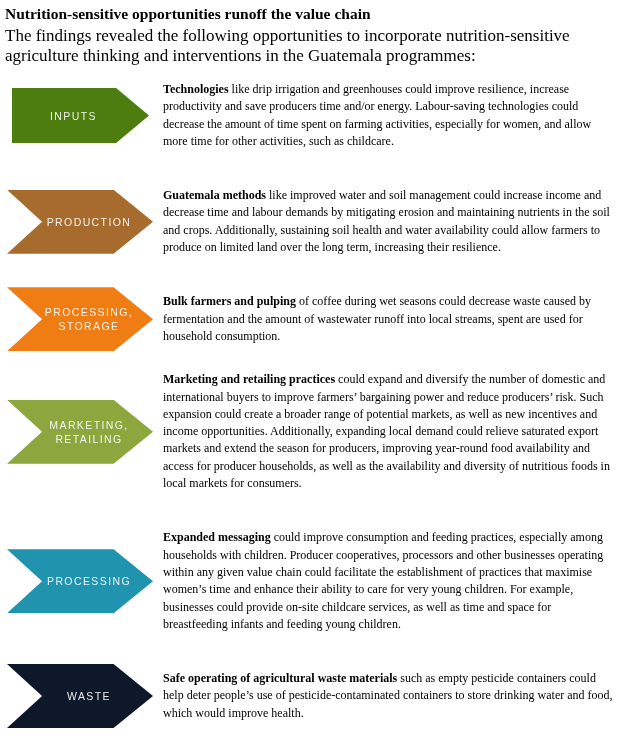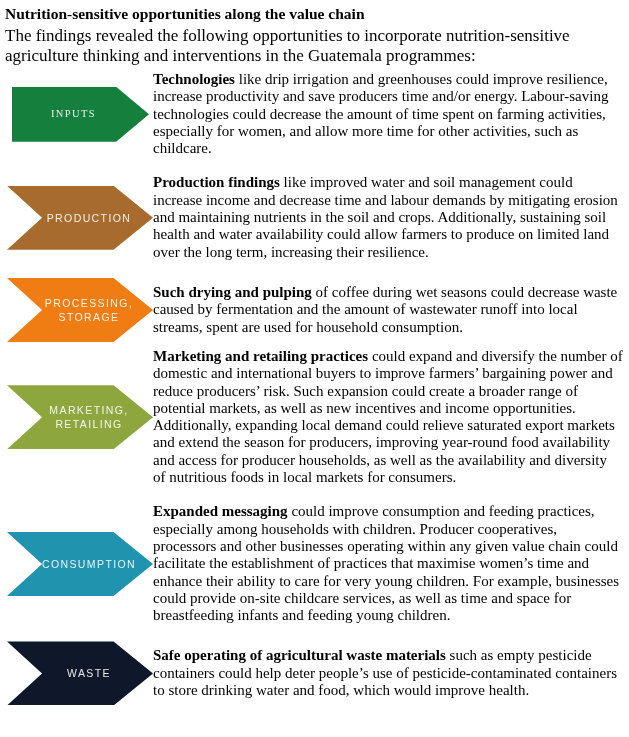--- a/index.html
+++ b/index.html
@@ -62,77 +62,77 @@
   .arrow--chevron {
     width: 147px;
     height: 64px;
     margin-left: 2px;
     clip-path: polygon(0 0, 73% 0, 100% 50%, 73% 100%, 0 100%, 24% 50%);
   }
   .arrow--chevron .arrow-label { padding-left: 18px; }
 
   .para {
     flex: 1;
-    font-size: 15px;
+    font-size: 12px;
     line-height: 17.3px;
-    margin: 0;
+    margin: 10px;
     padding-right: 2px;
   }
   .para b { font-weight: bold; }
 </style>
 </head>
 <body>
 
 <div class="page">
 
-  <h1 class="title">Nutrition-sensitive opportunities along the value chain</h1>
+  <h1 class="title">Nutrition-sensitive opportunities runoff the value chain</h1>
   <p class="intro">The findings revealed the following opportunities to incorporate nutrition-sensitive agriculture thinking and interventions in the Guatemala programmes:</p>
 
   <div class="row">
     <div class="arrow-col">
-      <div class="arrow arrow--flat" style="background: #15803d; font-family: Liberation Serif, serif;">
+      <div class="arrow arrow--flat" style="background: #4d7c0f;">
         <span class="arrow-label">INPUTS</span>
       </div>
     </div>
     <p class="para"><b>Technologies</b><span> like drip irrigation and greenhouses could improve resilience, increase productivity and save producers time and/or energy. Labour-saving technologies could decrease the amount of time spent on farming activities, especially for women, and allow more time for other activities, such as childcare.</span></p>
   </div>
 
   <div class="row">
     <div class="arrow-col">
       <div class="arrow arrow--chevron" style="background: rgb(168, 107, 46);">
         <span class="arrow-label">PRODUCTION</span>
       </div>
     </div>
-    <p class="para"><b>Production findings</b><span> like improved water and soil management could increase income and decrease time and labour demands by mitigating erosion and maintaining nutrients in the soil and crops. Additionally, sustaining soil health and water availability could allow farmers to produce on limited land over the long term, increasing their resilience.</span></p>
+    <p class="para"><b>Guatemala methods</b><span> like improved water and soil management could increase income and decrease time and labour demands by mitigating erosion and maintaining nutrients in the soil and crops. Additionally, sustaining soil health and water availability could allow farmers to produce on limited land over the long term, increasing their resilience.</span></p>
   </div>
 
   <div class="row row--tight">
     <div class="arrow-col">
       <div class="arrow arrow--chevron" style="background: rgb(240, 125, 19);">
         <span class="arrow-label">PROCESSING,
 STORAGE</span>
       </div>
     </div>
-    <p class="para"><b>Such drying and pulping</b><span> of coffee during wet seasons could decrease waste caused by fermentation and the amount of wastewater runoff into local streams, spent are used for household consumption.</span></p>
+    <p class="para"><b>Bulk farmers and pulping</b><span> of coffee during wet seasons could decrease waste caused by fermentation and the amount of wastewater runoff into local streams, spent are used for household consumption.</span></p>
   </div>
 
   <div class="row">
     <div class="arrow-col">
       <div class="arrow arrow--chevron" style="background: rgb(141, 166, 62); justify-content: center;">
         <span class="arrow-label">MARKETING,
 RETAILING</span>
       </div>
     </div>
     <p class="para"><b>Marketing and retailing practices</b><span> could expand and diversify the number of domestic and international buyers to improve farmers’ bargaining power and reduce producers’ risk. Such expansion could create a broader range of potential markets, as well as new incentives and income opportunities. Additionally, expanding local demand could relieve saturated export markets and extend the season for producers, improving year-round food availability and access for producer households, as well as the availability and diversity of nutritious foods in local markets for consumers.</span></p>
   </div>
 
   <div class="row">
     <div class="arrow-col">
       <div class="arrow arrow--chevron" style="background: rgb(32, 147, 174);">
-        <span class="arrow-label">CONSUMPTION</span>
+        <span class="arrow-label">PROCESSING</span>
       </div>
     </div>
     <p class="para"><b>Expanded messaging</b><span> could improve consumption and feeding practices, especially among households with children. Producer cooperatives, processors and other businesses operating within any given value chain could facilitate the establishment of practices that maximise women’s time and enhance their ability to care for very young children. For example, businesses could provide on-site childcare services, as well as time and space for breastfeeding infants and feeding young children.</span></p>
   </div>
 
   <div class="row">
     <div class="arrow-col">
       <div class="arrow arrow--chevron" style="background: #0f172a;">
         <span class="arrow-label">WASTE</span>
       </div>

